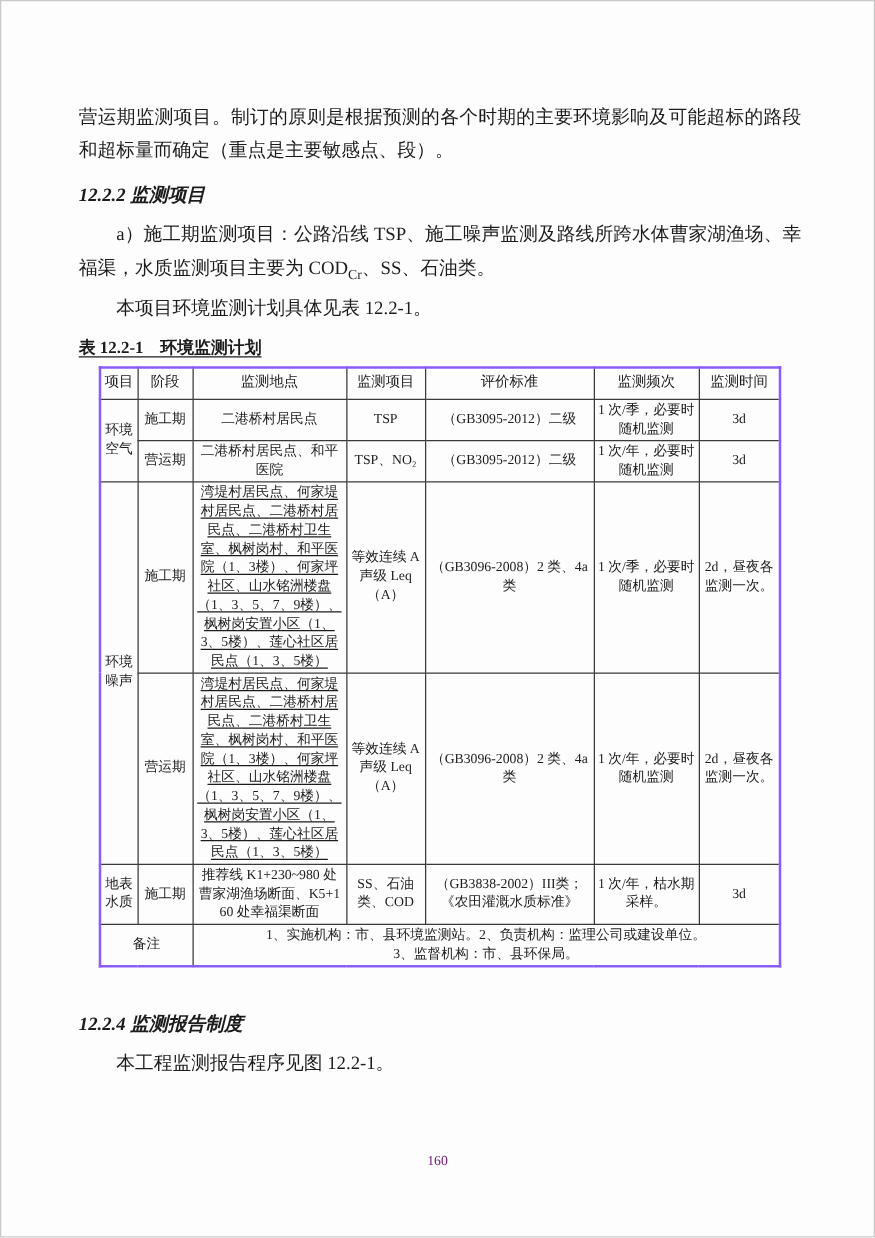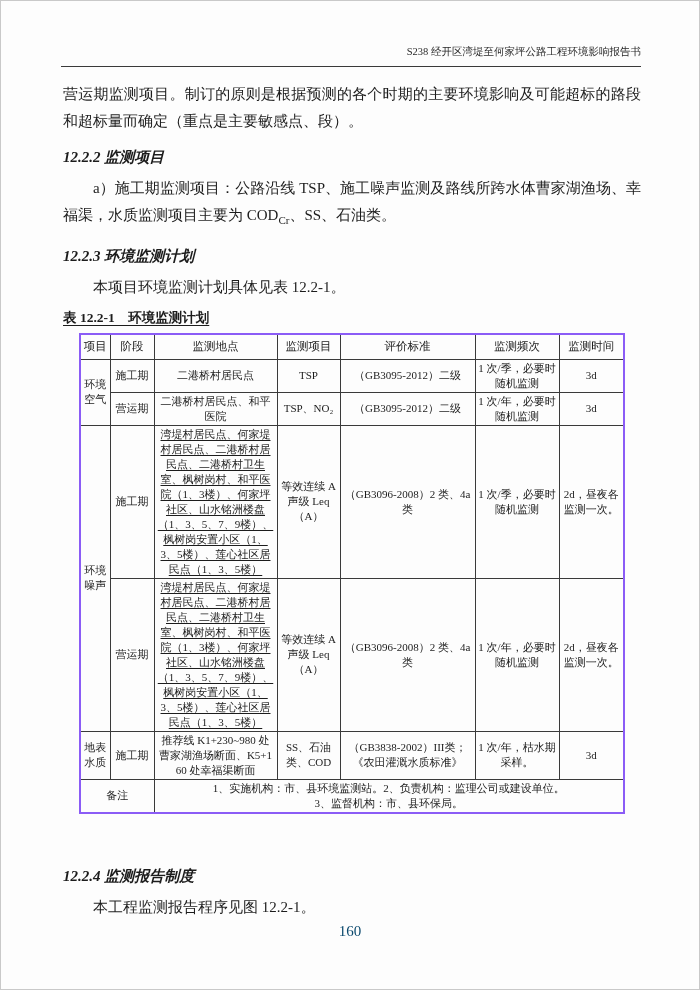--- a/index.html
+++ b/index.html
@@ -81,44 +81,40 @@
   .r-air2{height:29px;}
   .r-noise1{height:131px;}
   .r-noise2{height:135px;}
   .r-water{height:42px;margin-top:24px;}
   .r-remark{height:27px;}
   .page-footer{
     position:absolute;
     left:0;right:0;
     top:922px;
     text-align:center;
-    font-size:15px;
-    color:#0c4a6e;
+    font-size:11px;
+    color:#701a75;
   }
-  .sect-1224{margin-top:50px;}
+  .sect-1224{margin-top:34px;}
 </style>
 </head>
 <body>
 
 <div class="page">
 
-  <div class="doc-header">
-    <span>S238 经开区湾堤至何家坪公路工程环境影响报告书</span>
-  </div>
 
   <div class="content">
 
     <p class="body-p">营运期监测项目。制订的原则是根据预测的各个时期的主要环境影响及可能超标的路段和超标量而确定（重点是主要敏感点、段）。</p>
 
     <div class="heading">12.2.2  监测项目</div>
 
     <p class="body-p indent"><span>a）施工期监测项目：公路沿线 TSP、施工噪声监测及路线所跨水体曹家湖渔场、幸福渠，水质监测项目主要为 COD</span><sub class="cod">Cr</sub><span>、SS、石油类。</span></p>
 
 
-    <div class="heading">12.2.3  环境监测计划</div>
 
     <p class="body-p indent">本项目环境监测计划具体见表 12.2-1。</p>
 
     <div class="table-title"><span>表 12.2-1　环境监测计划</span></div>
 
     <table class="monitor">
       <colgroup>
         <col style="width:30px">
           <col style="width:44px">
           <col style="width:123px">

